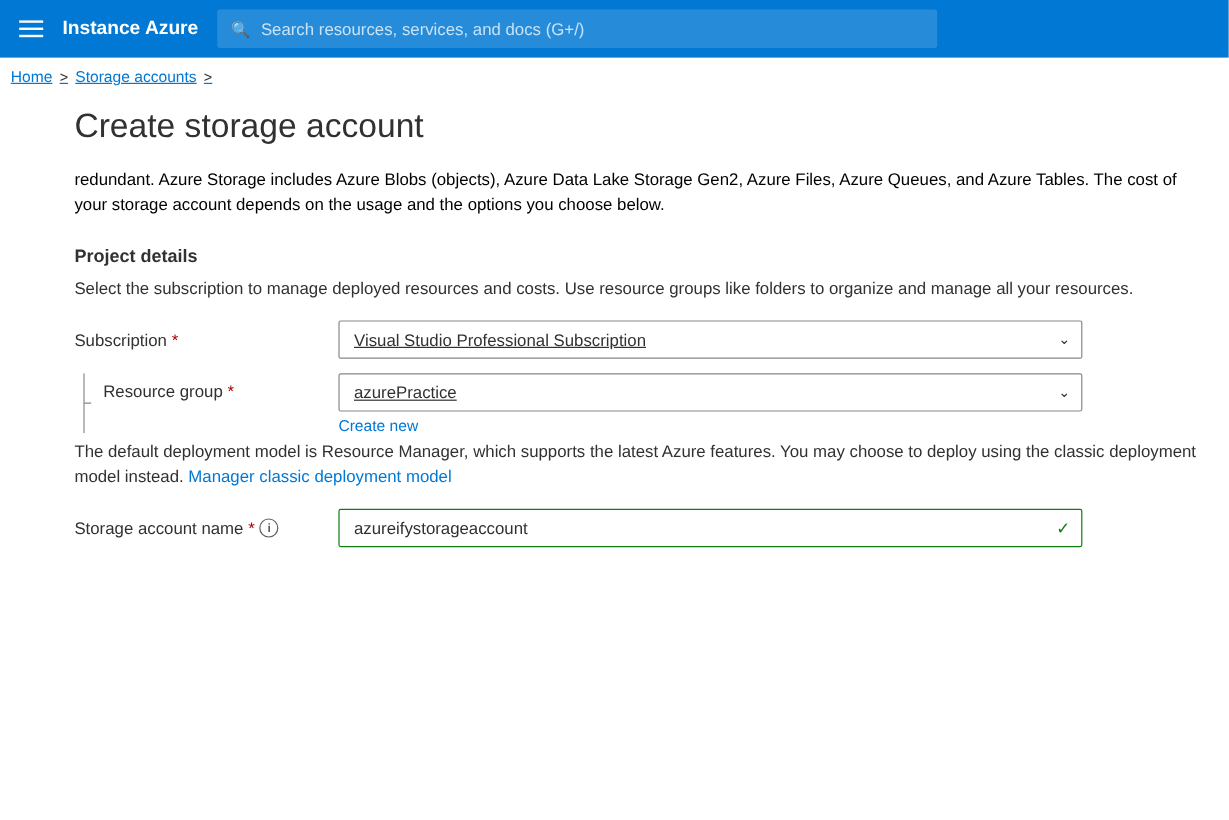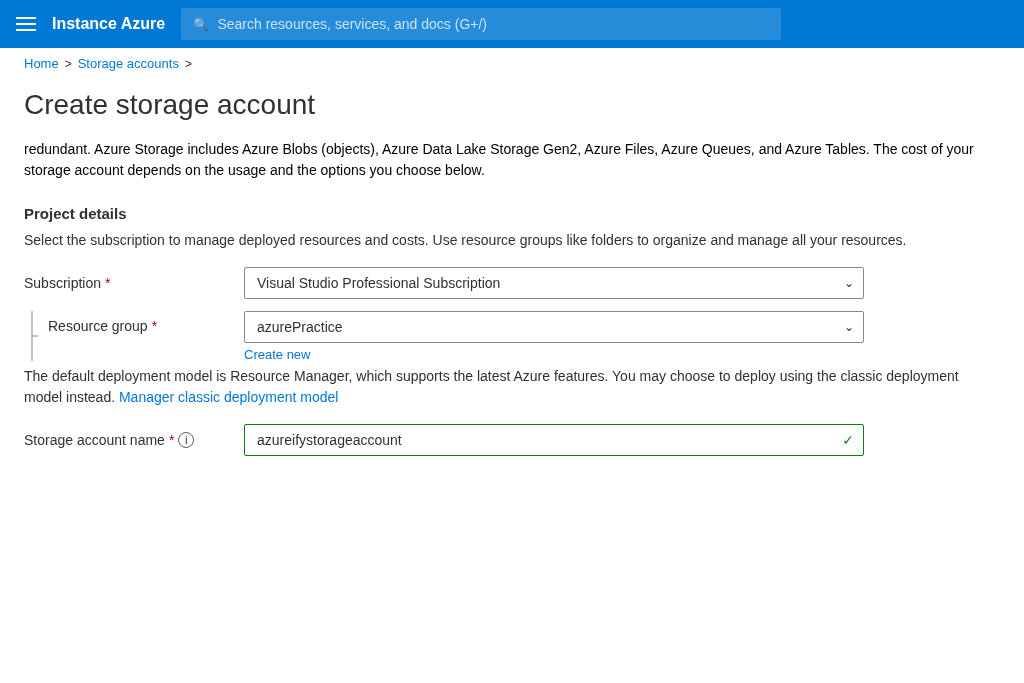--- a/index.html
+++ b/index.html
@@ -75,42 +75,44 @@
       flex: 1;
       font-family: inherit;
     }
 
     .search-bar input::placeholder {
       color: rgba(255,255,255,0.75);
     }
 
     
     .breadcrumb {
-      padding: 8px 24px;
+      padding: 8px 9px;
       display: flex;
       align-items: center;
       gap: 6px;
       font-size: 13px;
       color: #0078d4;
+      text-decoration: underline;
     }
 
     .breadcrumb-link {
       color: #0078d4;
       cursor: pointer;
       text-decoration: none;
     }
 
     .breadcrumb-separator {
       color: #323130;
       font-size: 12px;
     }
 
     
     .main-content {
       padding: 8px 24px 24px 24px;
+      margin-left: 38px;
     }
 
     .page-title {
       font-size: 28px;
       font-weight: 300;
       color: #323130;
       margin-bottom: 16px;
       line-height: 1.3;
     }
 
@@ -162,20 +164,21 @@
       border-radius: 2px;
       padding: 0 32px 0 12px;
       font-size: 14px;
       font-family: inherit;
       color: #323130;
       background: white;
       appearance: none;
       -webkit-appearance: none;
       cursor: pointer;
       background-image: none;
+      text-decoration: underline;
     }
 
     .dropdown-wrapper {
       position: relative;
       width: 100%;
     }
 
     .dropdown-chevron {
       position: absolute;
       right: 10px;

